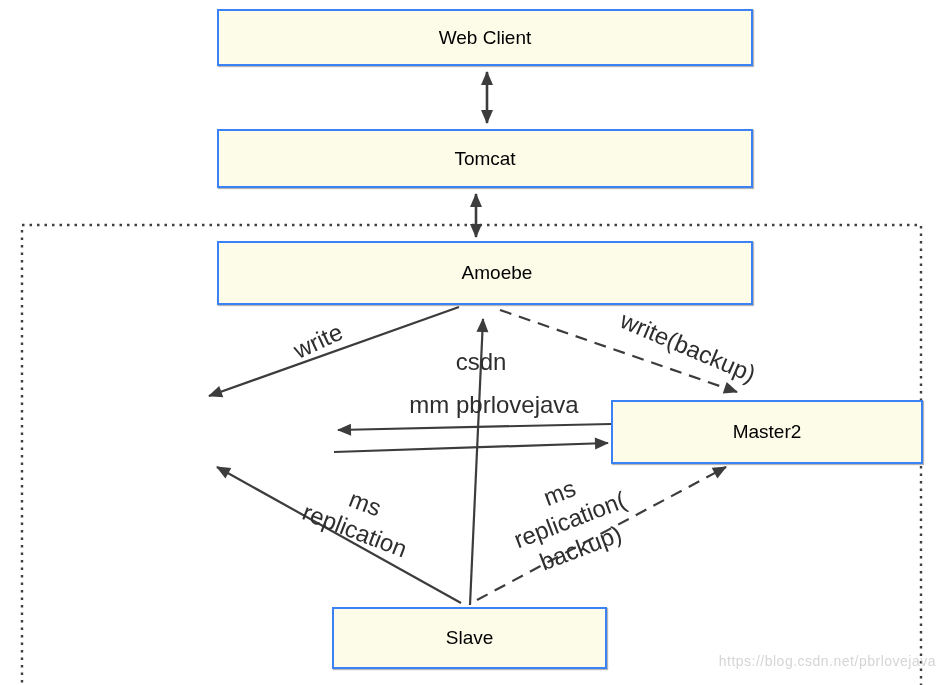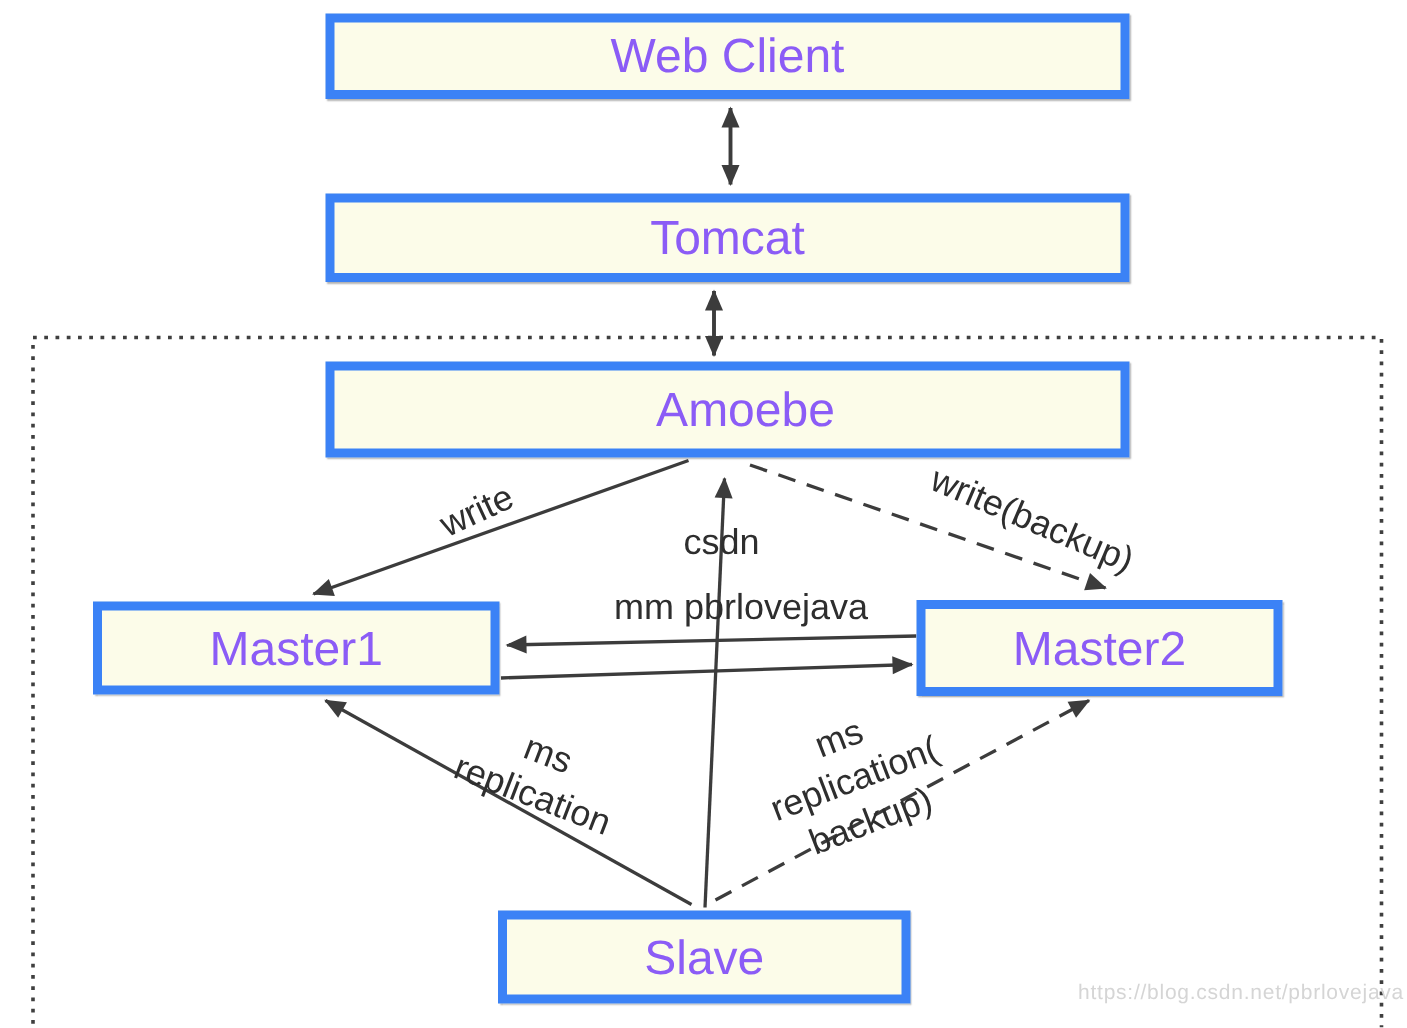--- a/index.html
+++ b/index.html
@@ -17,27 +17,27 @@
     width: 938px; height: 685px;
   }
   .edge { stroke: #3c3c3c; stroke-width: 2.2; fill: none; }
   .edge.thick { stroke-width: 2.6; }
   .edge.dashed { stroke-dasharray: 12 8; }
   .dotted-frame { stroke: #3f3f3f; stroke-width: 2.4; fill: none; stroke-dasharray: 2.5 5; }
   .node {
     position: absolute;
     box-sizing: border-box;
     background: #fcfce9;
-    border: 6px solid #3b82f6;
+    border: 2px solid #3b82f6;
     box-shadow: 1px 1px 1px rgba(90,90,90,0.45);
     display: flex;
     align-items: center;
     justify-content: center;
-    font-size: 32px;
-    color: #8b5cf6;
+    font-size: 19px;
+    color: #000000;
   }
   .elabel {
     position: absolute;
     font-size: 24px;
     color: #2e2e2e;
     white-space: nowrap;
     text-align: center;
     line-height: 1.22;
     transform: translate(-50%, -50%) rotate(var(--rot, 0deg));
   }
@@ -87,25 +87,22 @@
   </div>
 
   <div class="node" style="left:217px; top:129px; width:536px; height:59px;">
     <span>Tomcat</span>
   </div>
 
   <div class="node" style="left:217px; top:241px; width:536px; height:64px;padding-left:24px;">
     <span>Amoebe</span>
   </div>
 
-  <div class="node" style="left:62px; top:401px; width:271px; height:62px;">
-    <span>Master1</span>
-  </div>
 
-  <div class="node" style="left:611px; top:400px; width:244px; height:64px;">
+  <div class="node" style="left:611px; top:400px; width:312px; height:64px;">
     <span>Master2</span>
   </div>
 
   <div class="node" style="left:332px; top:607px; width:275px; height:62px;">
     <span>Slave</span>
   </div>
 
   <div class="elabel" style="left:318px; top:341px; --rot:-25deg;">write</div>
 
   <div class="elabel" style="left:481px; top:362px;">csdn</div>

